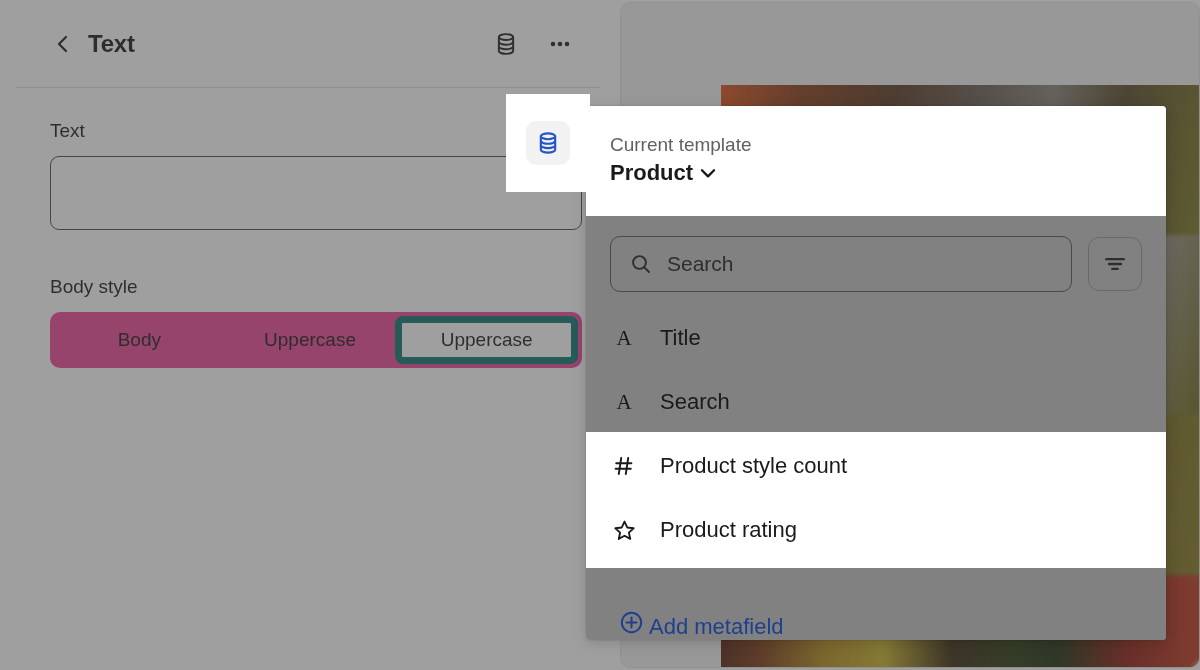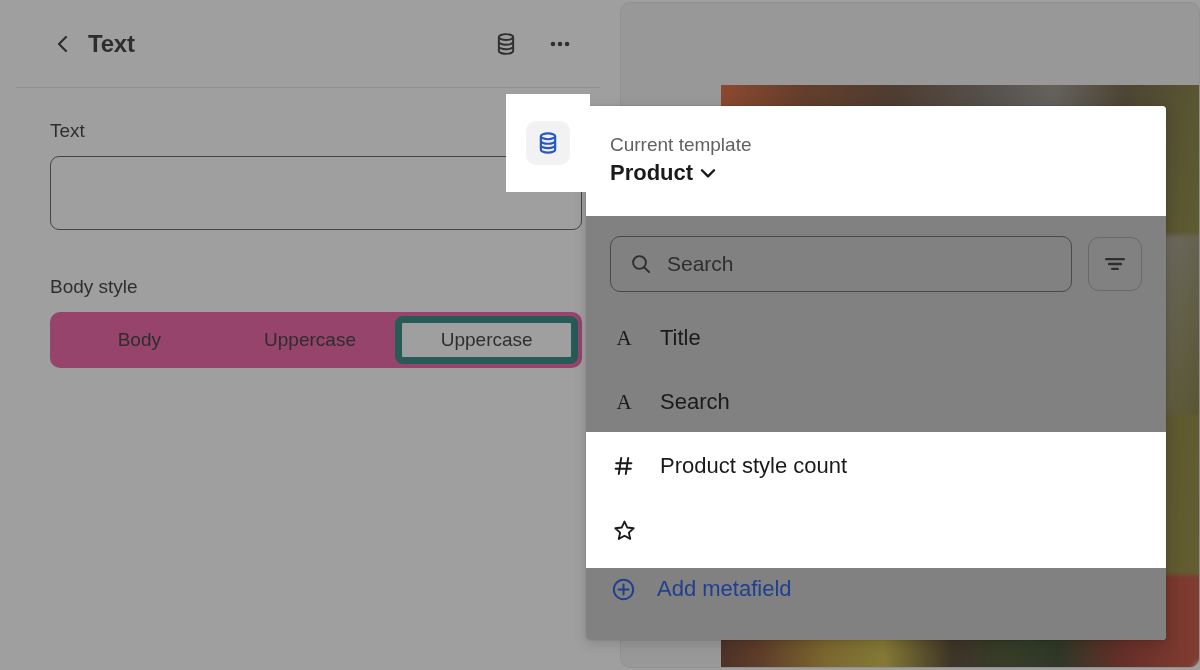--- a/index.html
+++ b/index.html
@@ -132,21 +132,21 @@
   .field-row.hl { background: #ffffff; }
   .field-icon { width: 28px; display: flex; align-items: center; justify-content: center; }
   .field-text { font-size: 22px; color: #1a1a1a; text-align: right; }
 
   .hl-band {
     position: absolute; left: 0; top: 326px; width: 580px; height: 136px;
     background: #ffffff; z-index: 1;
   }
 
   .add-row {
-    display: flex; align-items: flex-start; gap: 20px; padding: 0 24px;
+    display: flex; align-items: flex-end; gap: 4px; padding: 0 32px;
     height: 64px; margin-top: 14px; cursor: pointer;
   }
   .add-text { font-size: 22px; color: #1f3f8f; }
 </style>
 </head>
 <body>
 
 <div id="root">
 
   <div class="canvas-bg">
@@ -270,20 +270,21 @@
           </span>
           <span class="field-text">Product style count</span>
         </div>
 
         <div class="field-row hl">
           <span class="field-icon">
             <svg width="25" height="25" viewBox="0 0 24 24">
               <path d="M12 3.4 L14.6 9.1 L20.8 9.8 L16.2 14 L17.5 20.1 L12 17 L6.5 20.1 L7.8 14 L3.2 9.8 L9.4 9.1 Z" fill="none" stroke="#1a1a1a" stroke-width="1.8" stroke-linejoin="round"></path>
             </svg>
           </span>
+          <span class="field-text">Product rating</span>
         </div>
 
       </div>
 
       <div class="add-row">
         <span>
           <svg width="27" height="27" viewBox="0 0 24 24">
             <circle cx="12" cy="12" r="8.6" fill="none" stroke="#1f3f8f" stroke-width="1.8"></circle>
             <path d="M12 7.6 V16.4" stroke="#1f3f8f" stroke-width="1.8" stroke-linecap="round"></path>
             <path d="M7.6 12 H16.4" stroke="#1f3f8f" stroke-width="1.8" stroke-linecap="round"></path>

